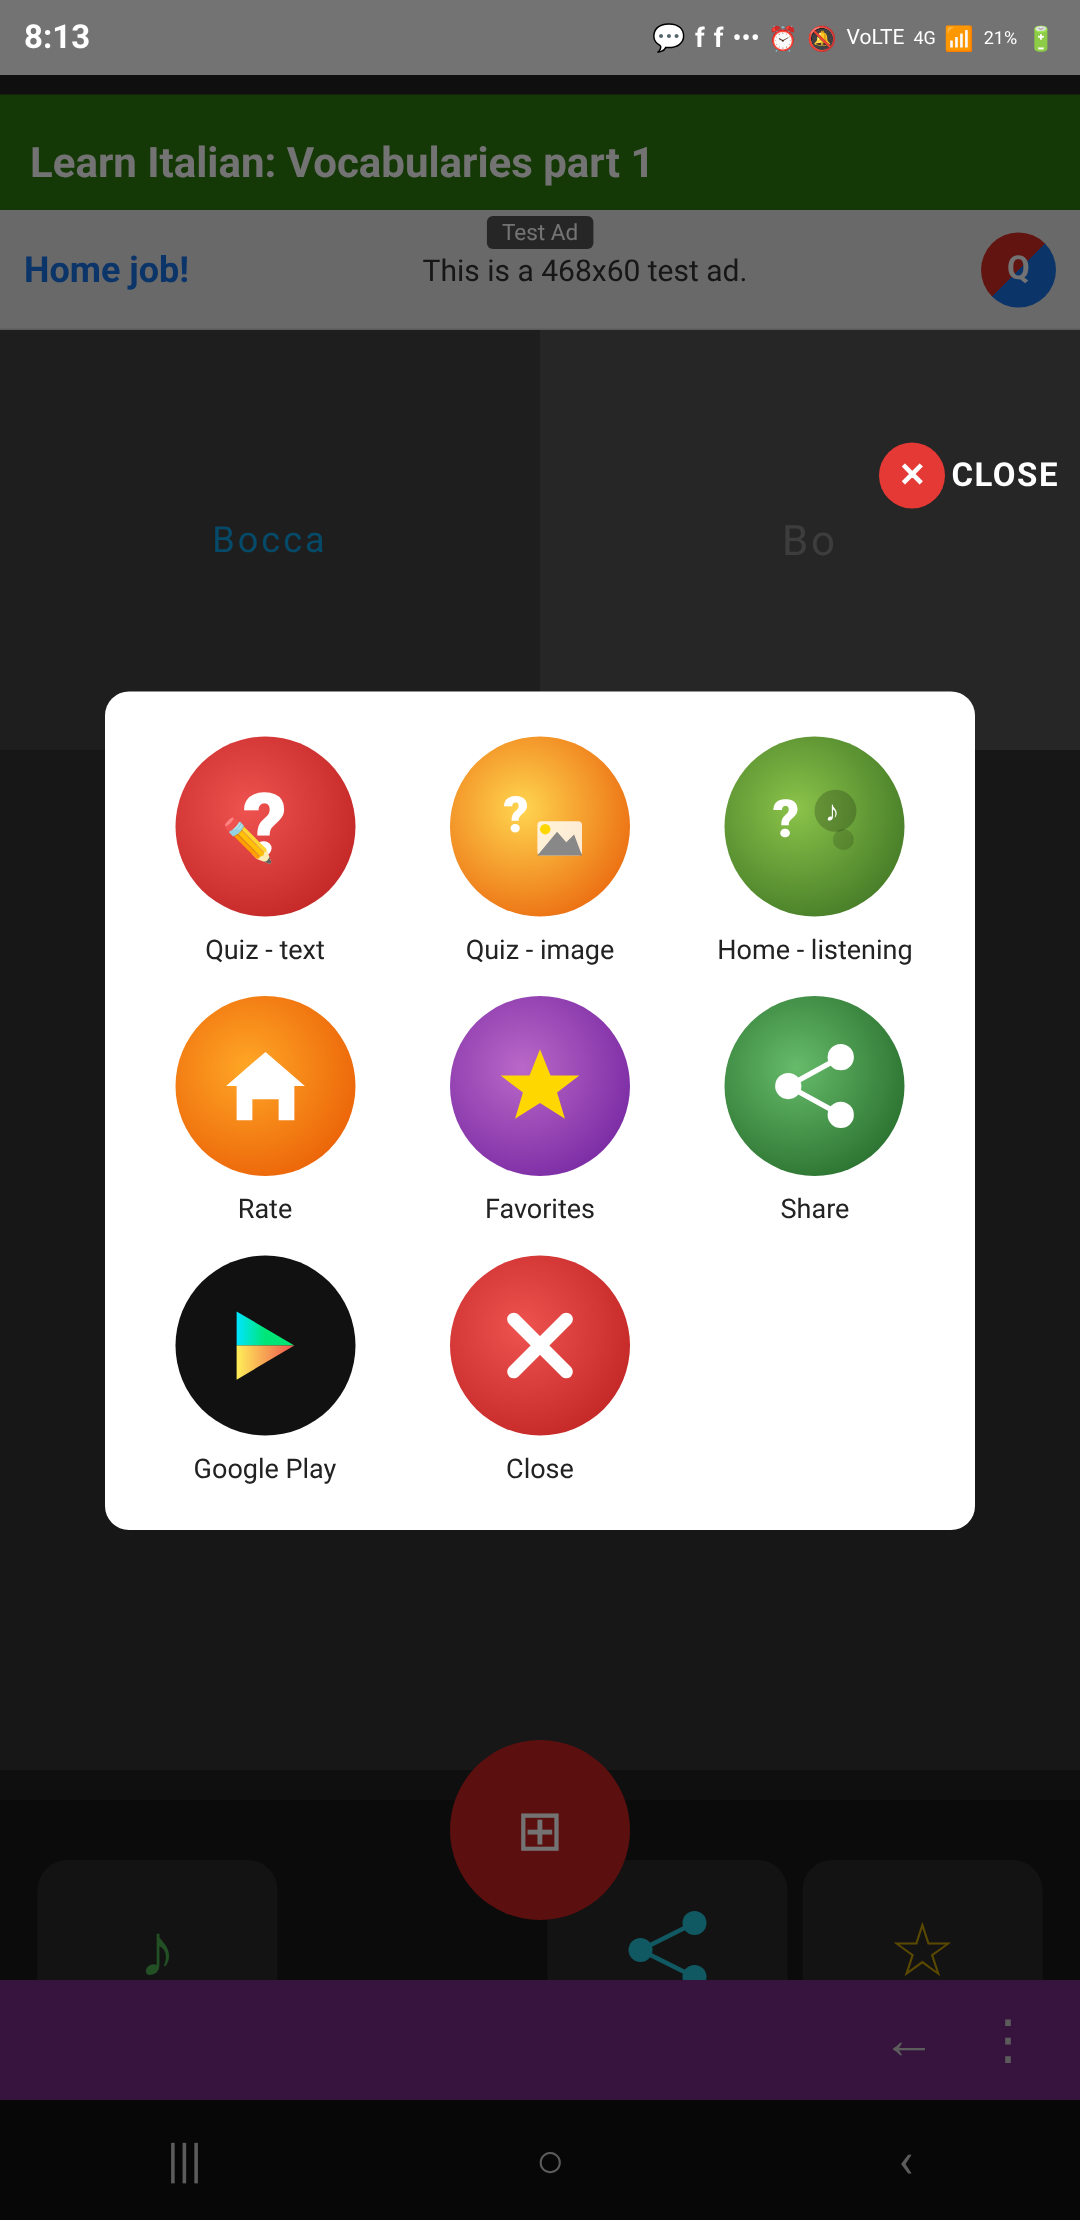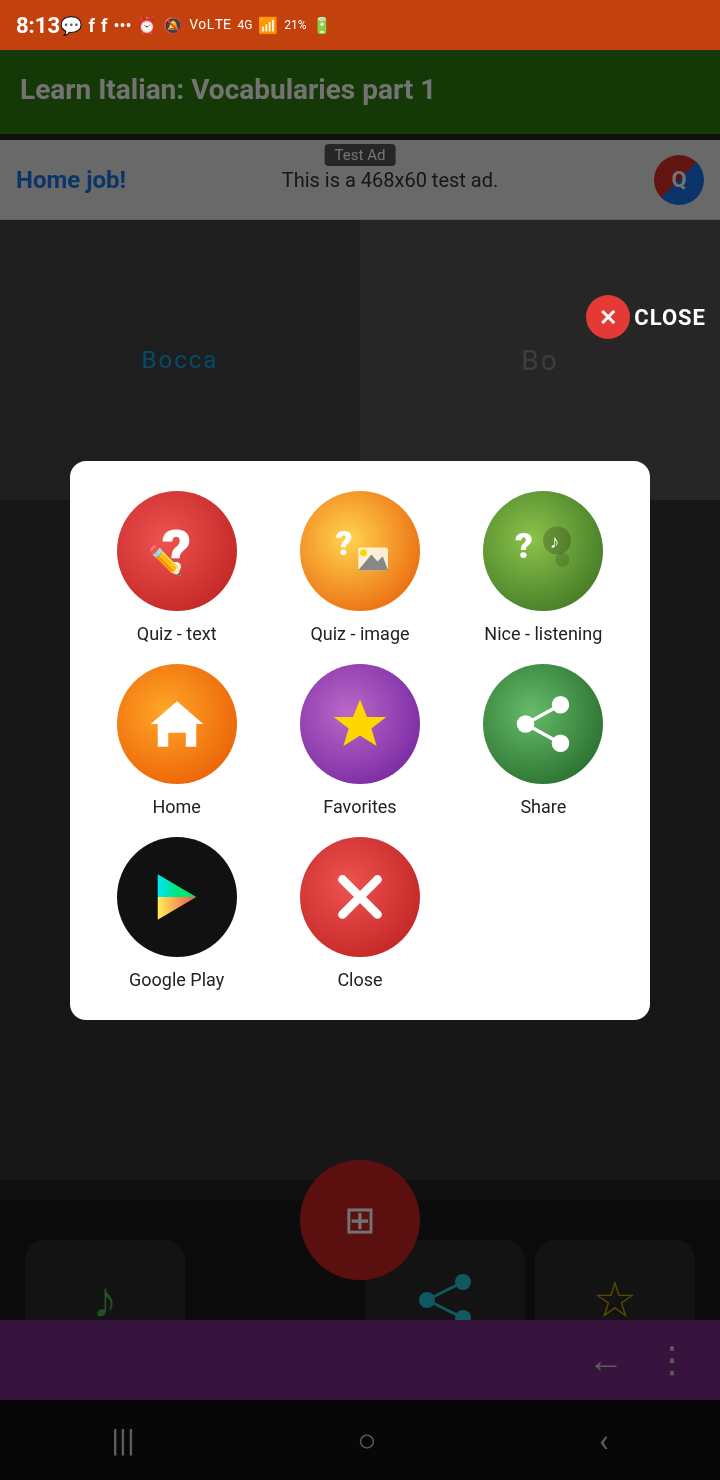--- a/index.html
+++ b/index.html
@@ -9,24 +9,24 @@
       font-family: 'Roboto', Arial, sans-serif;
       background: #222;
       position: relative;
       overflow: hidden;
     }
 
     
     .status-bar {
       width: 720px;
       height: 50px;
-      background: #c2410c;
-      display: flex;
-      align-items: center;
-      justify-content: flex-start;
+      background: #737373;
+      display: flex;
+      align-items: center;
+      justify-content: space-between;
       padding: 0 16px;
       position: absolute;
       top: 0; left: 0;
       z-index: 100;
     }
     .status-time {
       color: #fff;
       font-size: 22px;
       font-weight: bold;
     }
@@ -35,21 +35,21 @@
       align-items: center;
       gap: 6px;
       color: #fff;
       font-size: 16px;
     }
     .battery-text { font-size: 12px; color: #fff; }
 
     
     .top-bar {
       position: absolute;
-      top: 44px;
+      top: 63px;
       left: 0;
       width: 720px;
       height: 90px;
       background: #2e7d0e;
       display: flex;
       align-items: center;
       padding: 0 20px;
     }
     .top-bar-title {
       color: #fff;
@@ -310,21 +310,21 @@
   <div class="status-icons">
 
     <span style="font-size:18px;">💬</span>
 
     <span style="font-size:18px;font-weight:bold;">f</span>
     <span style="font-size:18px;font-weight:bold;">f</span>
     <span style="font-size:18px;">•••</span>
 
     <span>⏰</span>
     <span>🔕</span>
-    <span style="font-size:14px;font-family:Liberation Mono, monospace;">Vo<br style="display:none">LTE</span>
+    <span style="font-size:14px;">Vo<br style="display:none">LTE</span>
     <span style="font-size:12px;">4G</span>
     <span>📶</span>
     <span class="battery-text">21%</span>
     <span>🔋</span>
   </div>
 </div>
 
 <div class="top-bar">
   <span class="top-bar-title">Learn Italian: Vocabularies part 1</span>
 </div>
@@ -419,30 +419,30 @@
 
       <div class="modal-item">
         <div class="icon-circle icon-green-dark">
           <svg viewBox="0 0 80 80">
             <text x="8" y="48" font-size="40" font-weight="900" fill="#fff">?</text>
             <circle cx="56" cy="28" r="16" fill="rgba(0,0,0,0.2)"></circle>
             <text x="48" y="36" font-size="22" fill="#fff">♪</text>
             <circle cx="62" cy="50" r="8" fill="rgba(0,0,0,0.15)"></circle>
           </svg>
         </div>
-        <span class="modal-item-label">Nice - listening</span>
+        <span class="modal-item-label">Home - listening</span>
       </div>
 
       <div class="modal-item">
         <div class="icon-circle icon-orange">
           <svg viewBox="0 0 80 80">
             <polygon points="40,14 70,40 62,40 62,66 50,66 50,50 30,50 30,66 18,66 18,40 10,40" fill="#fff"></polygon>
           </svg>
         </div>
-        <span class="modal-item-label">Home</span>
+        <span class="modal-item-label">Rate</span>
       </div>
 
       <div class="modal-item">
         <div class="icon-circle icon-purple">
           <svg viewBox="0 0 80 80">
             <polygon points="40,12 48,32 70,32 53,45 59,65 40,53 21,65 27,45 10,32 32,32" fill="#ffd700"></polygon>
           </svg>
         </div>
         <span class="modal-item-label">Favorites</span>
       </div>

